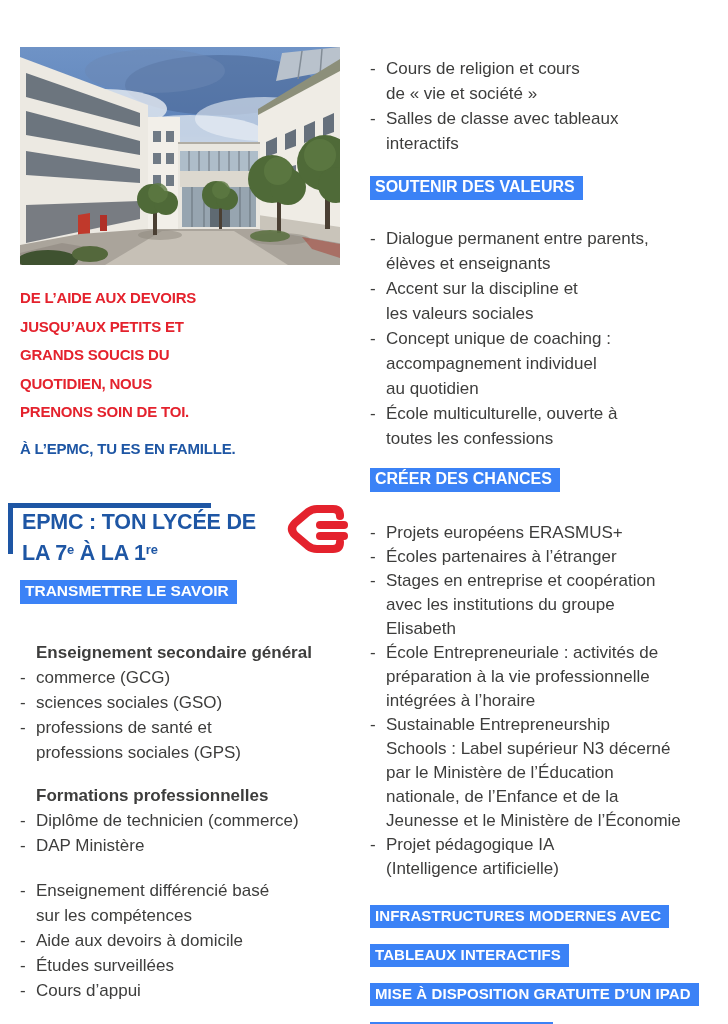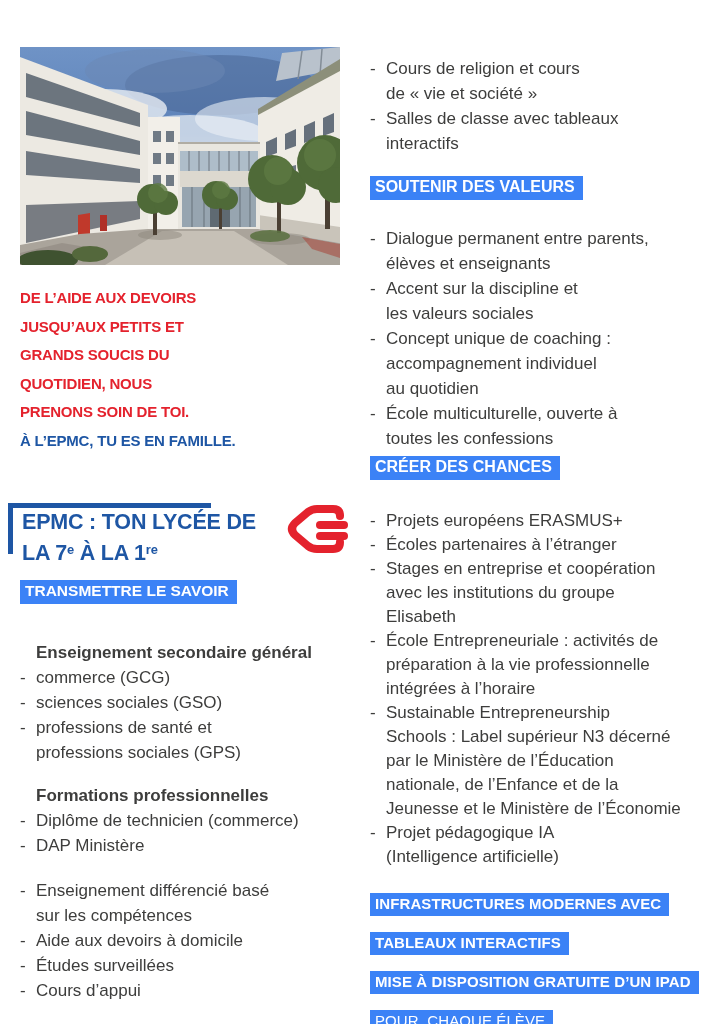--- a/index.html
+++ b/index.html
@@ -6,21 +6,21 @@
   .page{
     position:relative;width:728px;height:1024px;background:#ffffff;overflow:hidden;
     font-family:"Liberation Sans",sans-serif;color:#3d3d3c;
   }
   
   .photo{position:absolute;left:20px;top:47px;width:320px;height:218px;display:block;}
   
   .intro{position:absolute;left:20px;top:284px;width:345px;font-weight:700;
          font-size:15px;line-height:28.5px;letter-spacing:-0.2px;}
   .intro-red{color:#e4222d;white-space:pre-line;}
-  .intro-blue{color:#1e56a4;}
+  .intro-blue{color:#1e56a4;margin-top:8px;}
   
   .bracket-top{position:absolute;left:8px;top:503px;width:203px;height:5px;background:#1e56a4;}
   .bracket-left{position:absolute;left:8px;top:503px;width:5px;height:51px;background:#1e56a4;}
   .epmc-heading{position:absolute;left:22px;top:509px;color:#1e56a4;font-weight:700;
                 font-size:21.5px;line-height:27px;letter-spacing:-0.2px;}
   .epmc-heading sup{font-size:60%;vertical-align:6px;}
   .arrow-icon{position:absolute;left:286px;top:501px;width:62px;height:56px;}
   
   .chip{display:inline-block;background:#3b82f6;color:#ffffff;font-weight:700;
         padding:2px 8px 4px 5px;}
@@ -32,21 +32,21 @@
   .lhead{font-weight:700;padding-left:16px;}
   .li{display:flex;}
   .li .dash{width:16px;flex:none;}
   .li .txt{white-space:pre-line;}
   
   .right-col{position:absolute;left:370px;top:56px;width:352px;font-size:17px;line-height:25px;}
   .chipline{line-height:normal;}
   .chipline .chip{font-size:16px;}
   .cl-1{margin-top:20px;}
   .rg-2{margin-top:26px;}
-  .cl-2{margin-top:5px;}
+  .cl-2{margin-top:17px;}
   .rg-3{margin-top:29px;line-height:24px;}
   .footer-chips{margin-top:24px;}
   .footer-chips .chipline{margin-bottom:16px;}
   .footer-chips .chip{font-size:15px;letter-spacing:0.1px;}
   .footer-chips .chip.regular{font-weight:400;}
 </style>
 </head>
 <body>
 
 <div class="page">

